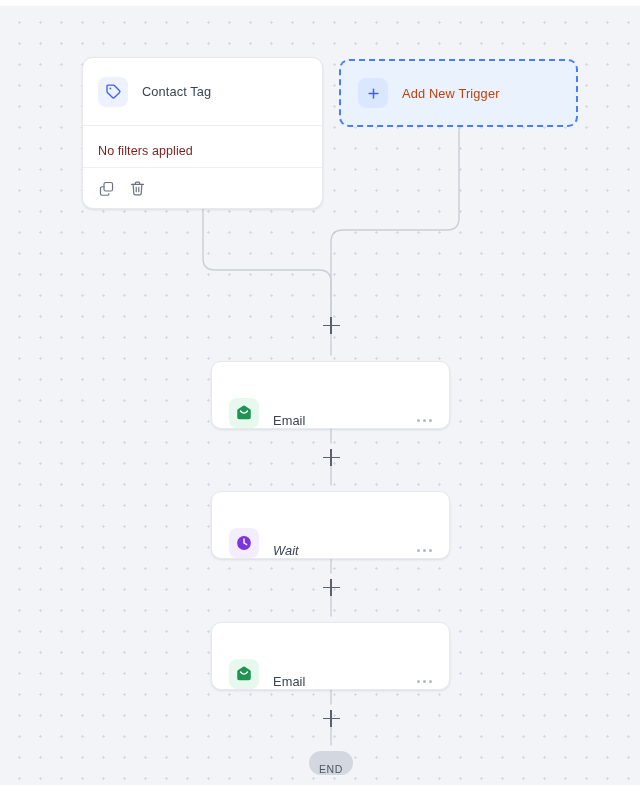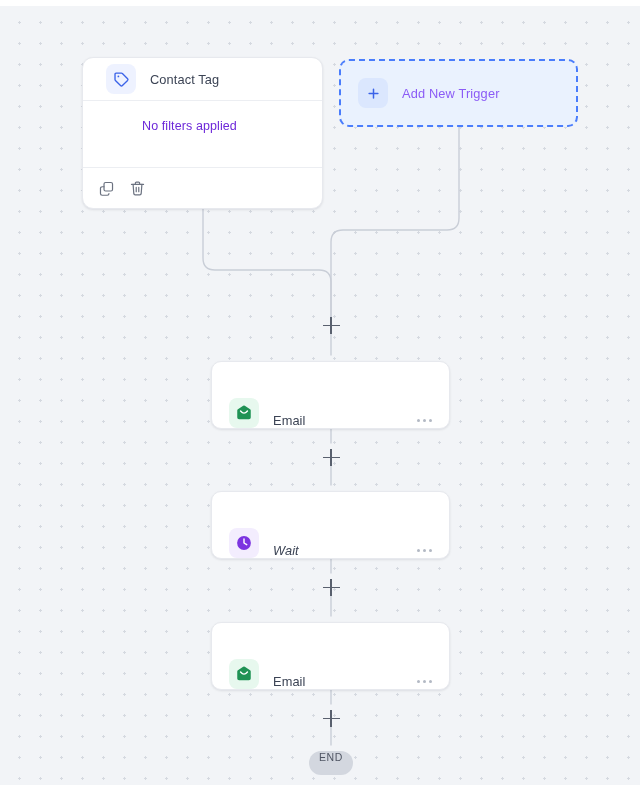--- a/index.html
+++ b/index.html
@@ -51,47 +51,46 @@
   #trigger-card {
     left: 82px;
     top: 51px;
     width: 241px;
     height: 152px;
     border-radius: 11px;
     display: flex;
     flex-direction: column;
   }
   #trigger-card .card-head {
-    height: 43px;
-    display: flex;
-    align-items: center;
-    padding: 0 23px;
+    height: 68px;
+    display: flex;
+    align-items: center;
+    padding: 0 15px;
     border-bottom: 1px solid #eceef2;
     box-sizing: border-box;
   }
   #trigger-card .card-body {
     flex: 1;
     display: block;
     padding: 15px 15px 0 15px;
     border-bottom: 1px solid #eceef2;
     box-sizing: border-box;
   }
   #trigger-card .card-foot {
     height: 40px;
     display: flex;
     align-items: center;
     gap: 14px;
     padding: 0 15px;
     box-sizing: border-box;
   }
   .filter-text {
     font-size: 12.5px;
-    color: #6d28d9;
+    color: #7f1d1d;
     letter-spacing: 0.1px;
-    margin-left: 44px;
   }
 
   .icon-sq {
     width: 30px;
     height: 30px;
     border-radius: 8px;
     display: flex;
     align-items: center;
     justify-content: center;
     flex: none;
@@ -126,21 +125,21 @@
     box-sizing: border-box;
     background: #eaf2fe;
     border: 2px dashed #4a7dfc;
     border-radius: 10px;
     display: flex;
     align-items: center;
     padding: 0 17px;
   }
   #add-trigger .add-label {
     font-size: 12.8px;
-    color: #8b5cf6;
+    color: #c2410c;
     margin-left: 14px;
     letter-spacing: 0.15px;
     white-space: nowrap;
   }
 
   
   .step {
     left: 211px;
     width: 239px;
     height: 68px;
@@ -200,21 +199,21 @@
   
   #end-badge {
     position: absolute;
     left: 309px;
     top: 745px;
     width: 44px;
     height: 24px;
     border-radius: 12px;
     background: #d3d7df;
     display: flex;
-    align-items: flex-start;
+    align-items: flex-end;
     justify-content: center;
     box-sizing: border-box;
   }
   #end-badge span {
     font-size: 10.5px;
     color: #4f5563;
     letter-spacing: 0.6px;
   }
 </style>
 </head>

